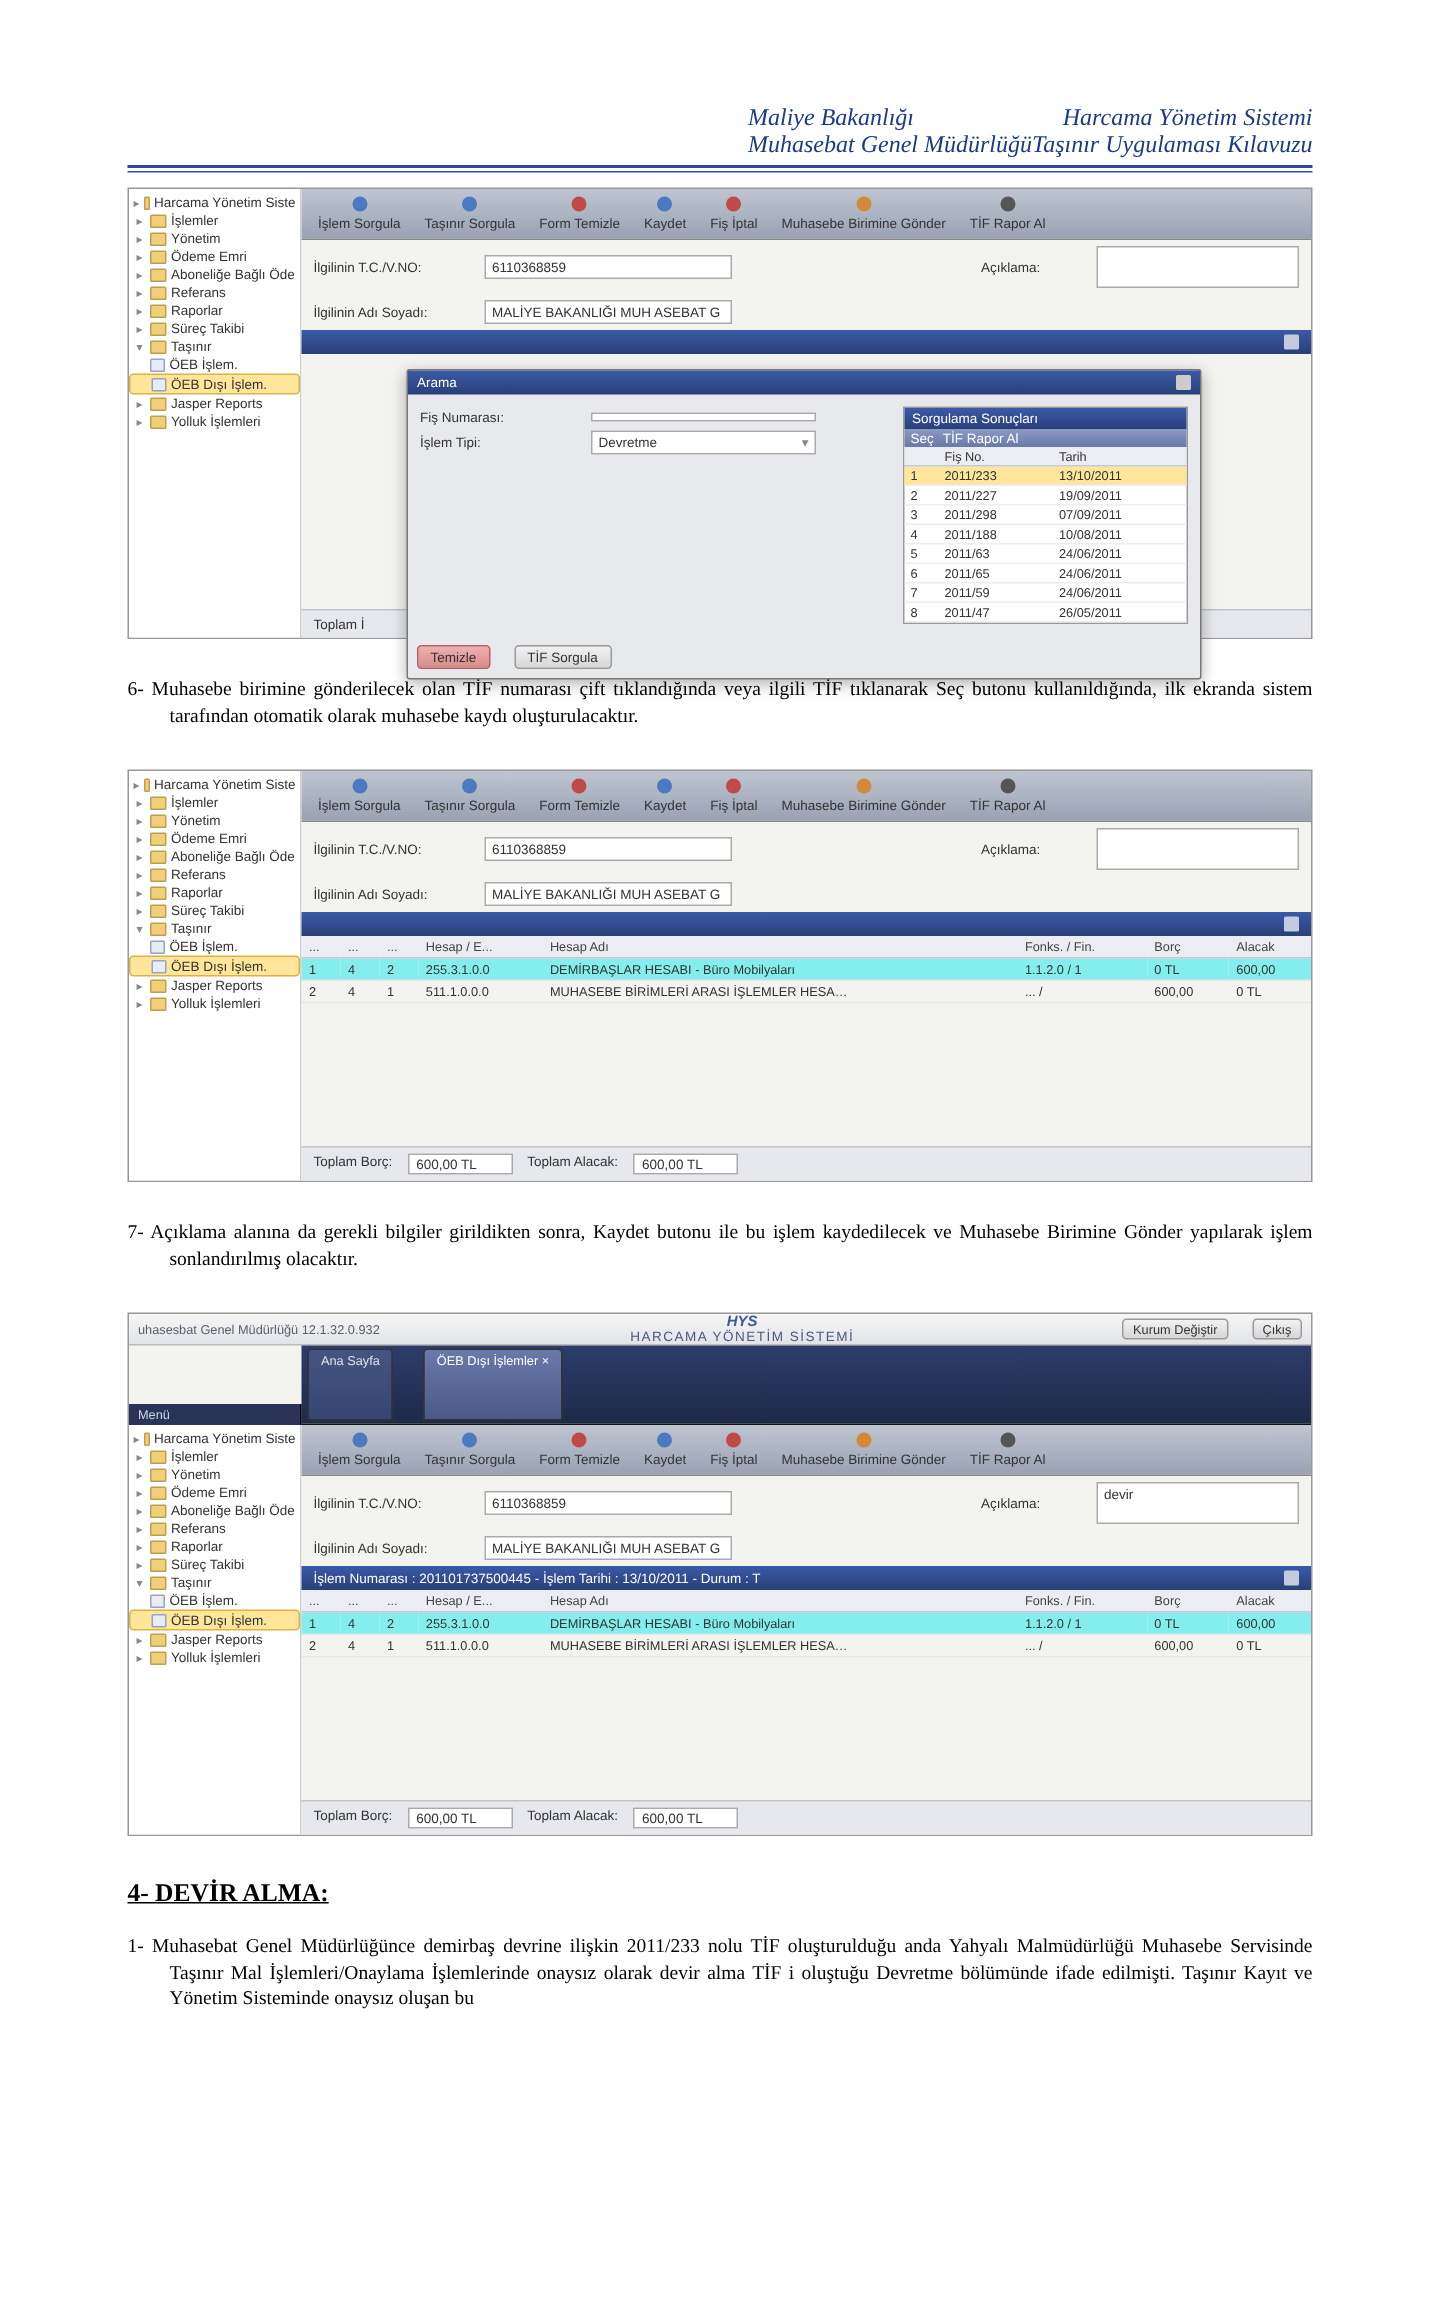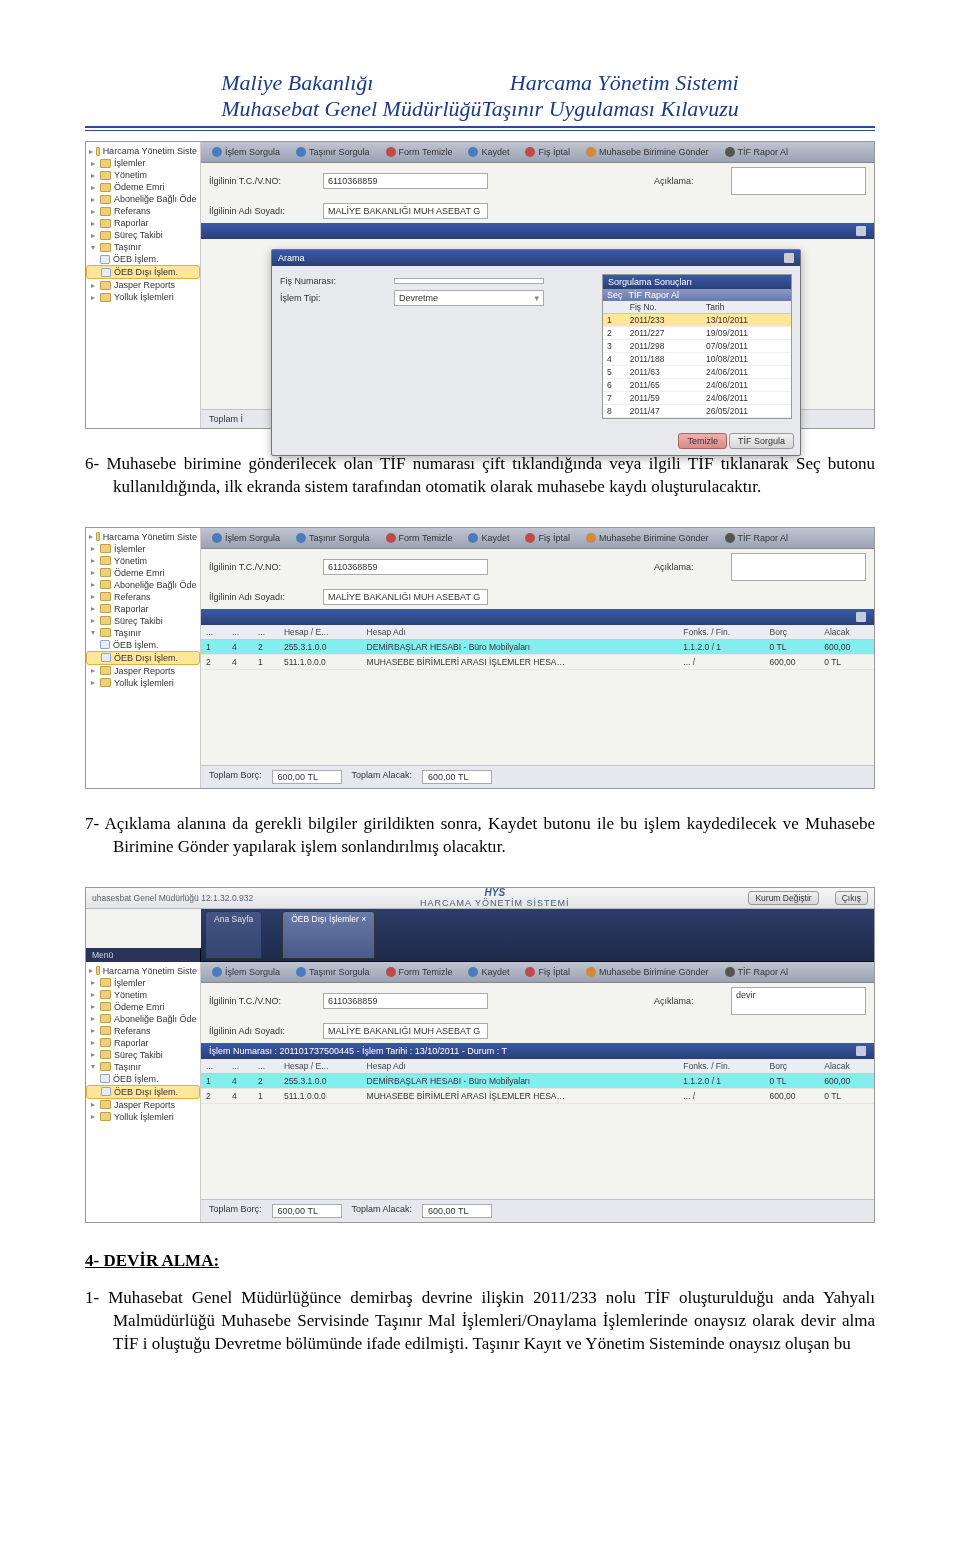--- a/index.html
+++ b/index.html
@@ -8,24 +8,24 @@
     background: #fff;
     width: 960px;
     margin: 0 auto;
     color: #000;
   }
   .page {
     padding: 70px 85px 60px 85px;
   }
   .doc-header {
     display: flex;
-    justify-content: center;
+    justify-content: flex-end;
     font-style: italic;
     color: #1a3a8a;
-    font-size: 22px;
+    font-size: 16px;
     margin-bottom: 2px;
   }
   .doc-header .col-right { text-align: right; }
   .doc-separator {
     margin-top: 4px;
     border-top: 2.5px solid #2a4a9a;
     border-bottom: 1px solid #2a4a9a;
     height: 5px;
     margin-bottom: 10px;
   }
@@ -46,20 +46,21 @@
     padding: 4px 6px;
     border-bottom: 1px solid #888;
   }
   .ss-top-toolbar .tb-btn {
     display: inline-flex;
     align-items: center;
     gap: 3px;
     padding: 1px 5px;
     border-radius: 3px;
     cursor: pointer;
+    flex-direction: column;
   }
   .tb-icon {
     width: 10px; height: 10px; border-radius: 50%;
     display: inline-block;
   }
   .ic-blue { background: #4a7abf; }
   .ic-red { background: #c04a4a; }
   .ic-save { background: #4a7abf; }
   .ic-orange { background: #d08a3a; }
   .ic-dark { background: #555; }
@@ -190,21 +191,21 @@
   }
   .popup-right .pr-title {
     background: linear-gradient(#3a5aa8, #2a3f78);
     color: #fff; padding: 2px 5px;
   }
   .pr-tbl { width: 100%; border-collapse: collapse; font-size: 8.5px; }
   .pr-tbl th { background: #ecedf2; padding: 1px 4px; border-bottom: 1px solid #c5c8d2; text-align: left; font-weight: normal; }
   .pr-tbl td { padding: 1px 4px; border-bottom: 1px solid #eee; }
   .pr-tbl tr.hilite { background: #ffe69b; }
   .popup-footer {
-    display: flex; justify-content: flex-end; gap: 2px; padding: 6px;
+    display: flex; justify-content: flex-start; gap: 16px; padding: 6px;
   }
   .btn-g {
     background: linear-gradient(#f2f2f2, #d6d6d6);
     border: 1px solid #999; border-radius: 3px;
     padding: 2px 8px;
   }
   .btn-red { background: linear-gradient(#f0b0b0, #d88a8a); border-color:#b06060; }
 
   
   .hys-band {
@@ -232,21 +233,21 @@
     border: 1px solid #333; font-size: 8.5px;
   }
   .tab.inactive { background: linear-gradient(#4a5a88, #3a4a78); opacity: .85; }
   .menu-strip {
     background: #2a3458; color: #cfd5e8;
     padding: 2px 6px; font-size: 8.5px; margin-top: 39px;
   }
 
   
   .body-text {
-    font-size: 17px;
+    font-size: 13px;
     line-height: 1.35;
     text-align: justify;
     margin: 10px 0 28px 0;
   }
   .body-text.numitem {
     padding-left: 28px;
     text-indent: -28px;
   }
   .section-title {
     font-weight: bold;

